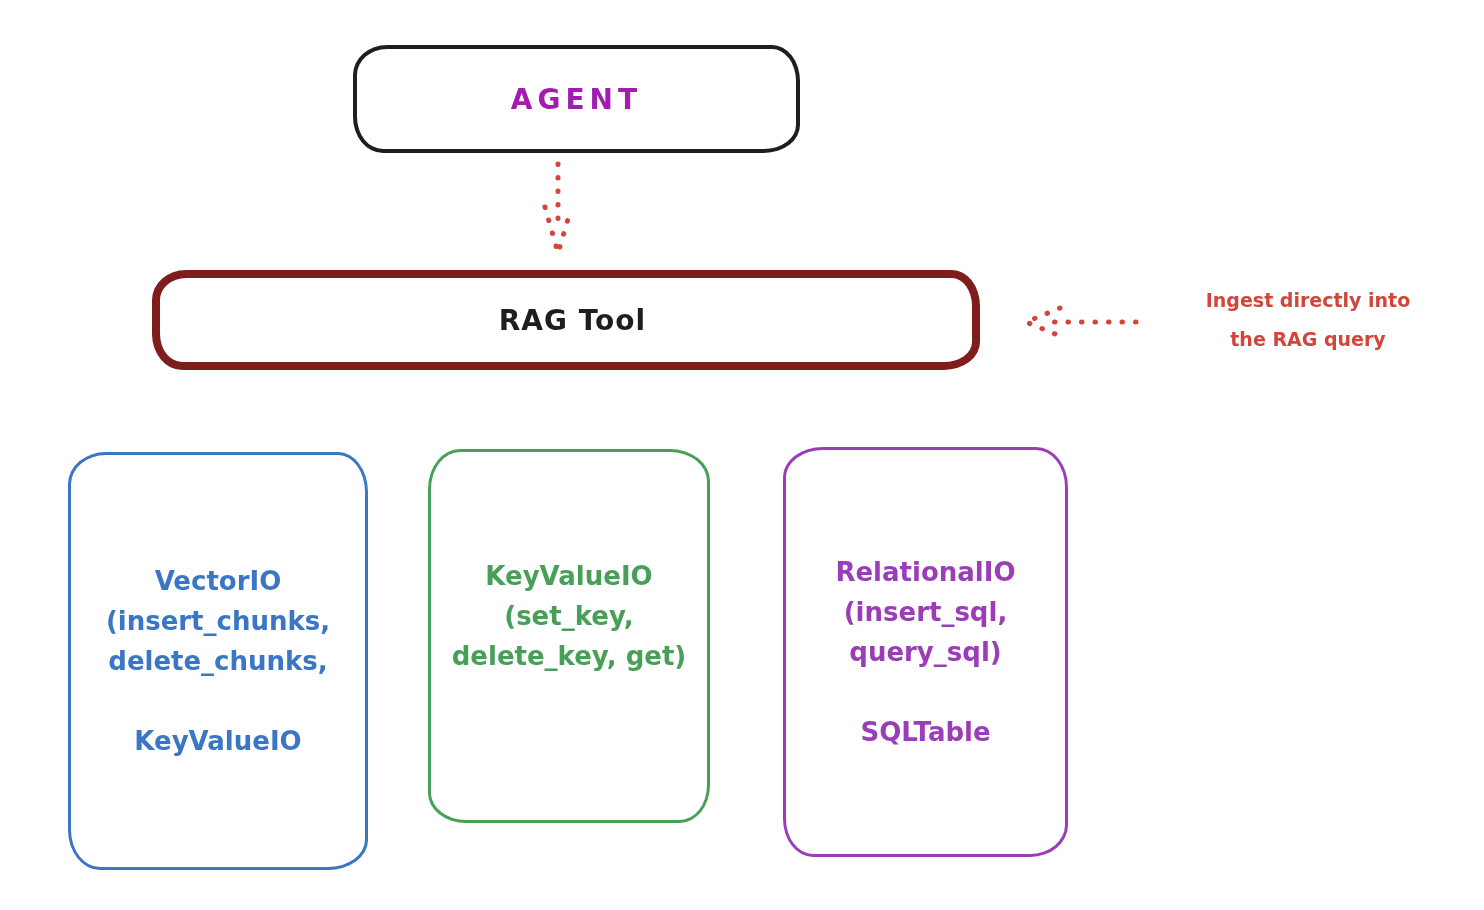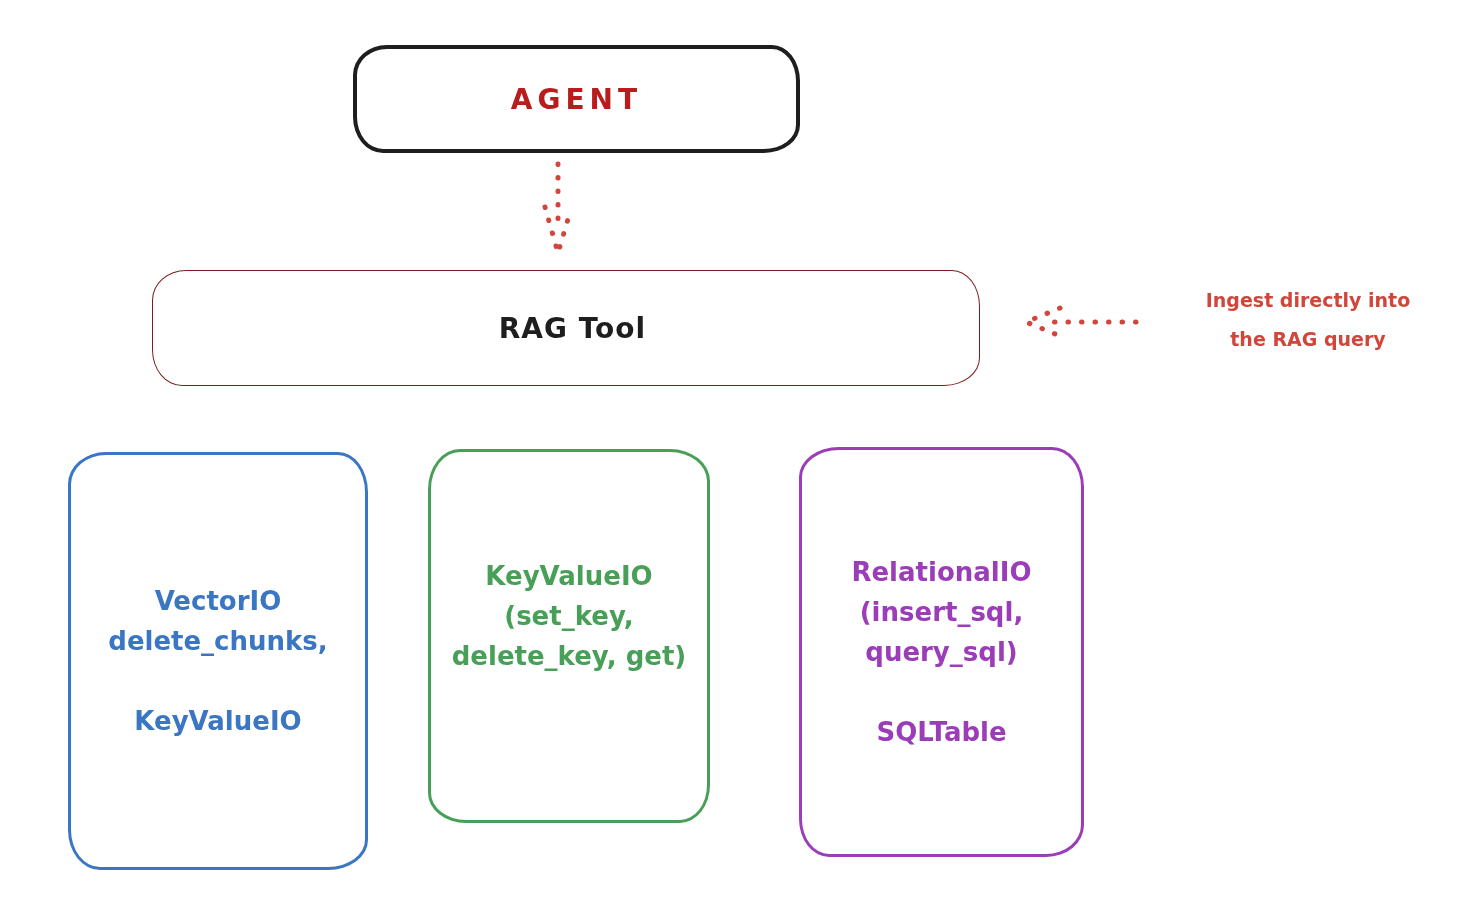--- a/index.html
+++ b/index.html
@@ -22,25 +22,25 @@
     text-align: center;
   }
   .sketch {
     border-radius: 34px 28px 36px 30px / 30px 36px 28px 36px;
   }
   .agent-box {
     left: 353px; top: 45px; width: 447px; height: 108px;
     border: 4px solid #1e1e1e;
   }
   .agent-label {
-    font-size: 28px; font-weight: 700; letter-spacing: 5px; color: #b91c1c;
+    font-size: 28px; font-weight: 700; letter-spacing: 5px; color: #a21caf;
   }
   .rag-box {
-    left: 152px; top: 270px; width: 828px; height: 116px;
-    border: 1px solid #7f1d1d;
+    left: 152px; top: 270px; width: 828px; height: 100px;
+    border: 8px solid #7f1d1d;
     padding-left: 13px;
   }
   .rag-label {
     font-size: 28px; font-weight: 600; letter-spacing: 1px; color: #1e1e1e;
   }
   .arrow-v { position: absolute; left: 540px; top: 159px; }
   .arrow-h { position: absolute; left: 1016px; top: 299px; }
   .annotation {
     position: absolute; left: 1138px; top: 281px; width: 340px;
     text-align: center; color: #d1453b;
@@ -59,21 +59,20 @@
   }
   .keyvalue-box {
     left: 428px; top: 449px; width: 282px; height: 374px;
     border: 3.5px solid #48a058; color: #48a058;
     border-radius: 32px 40px 30px 38px / 40px 32px 38px 30px;
   }
   .relational-box {
     left: 783px; top: 447px; width: 285px; height: 410px;
     border: 3.5px solid #9b3db8; color: #9b3db8;
     border-radius: 40px 32px 38px 30px / 30px 40px 32px 38px;
-    margin-left: 16px;
   }
   .dotted-stroke {
     fill: none;
     stroke: #d1453b;
     stroke-width: 5;
     stroke-linecap: round;
     stroke-dasharray: 0.5 13;
   }
 </style>
 </head>
@@ -99,20 +98,21 @@
     <path class="dotted-stroke" d="M44 9 L10 23 L44 37"></path>
   </svg>
 
   <div class="annotation">
     <div>Ingest directly into</div>
     <div>the RAG query</div>
   </div>
 
   <div class="box io-box vector-box">
     <div class="line">VectorIO</div>
+    <div class="line">(insert_chunks,</div>
     <div class="line">delete_chunks,</div>
     <div class="spacer"></div>
     <div class="line">KeyValueIO</div>
   </div>
 
   <div class="box io-box keyvalue-box">
     <div class="line">KeyValueIO</div>
     <div class="line">(set_key,</div>
     <div class="line">delete_key, get)</div>
     <div class="spacer"></div>

